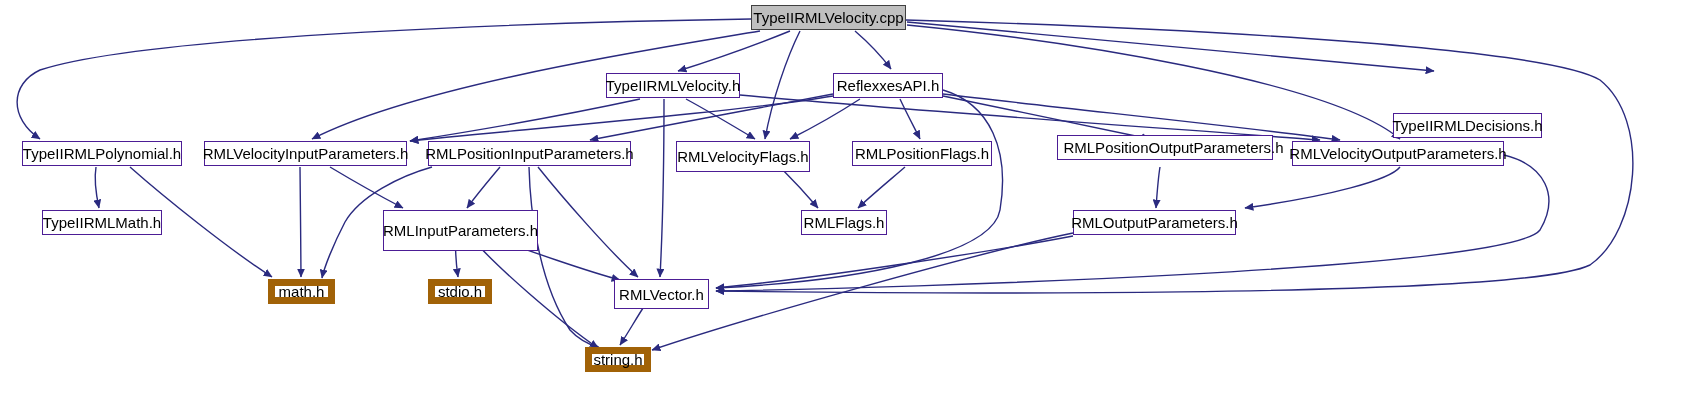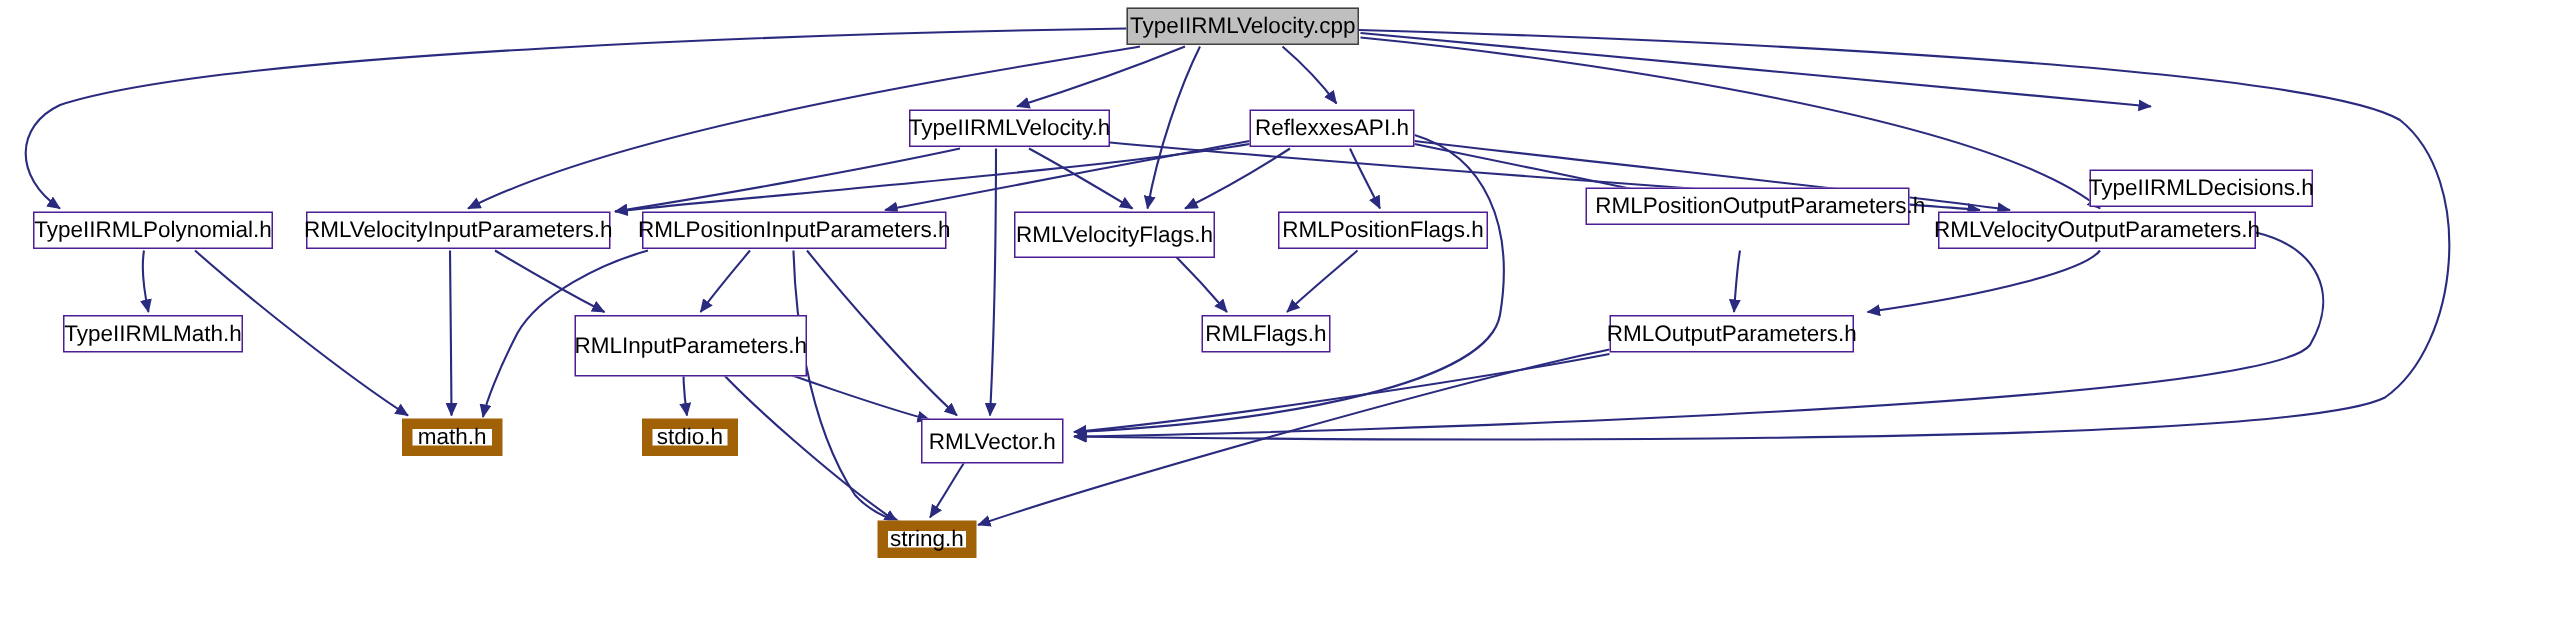--- a/index.html
+++ b/index.html
@@ -143,21 +143,21 @@
   </div>
 
   <div class="node" style="left:676px; top:141px; width:134px; height:31px;">
     <span class="node-label">RMLVelocityFlags.h</span>
   </div>
 
   <div class="node" style="left:852px; top:141px; width:140px; height:25px;">
     <span class="node-label">RMLPositionFlags.h</span>
   </div>
 
-  <div class="node" style="left:1057px; top:125px; width:216px; height:25px;padding-left:17px;">
+  <div class="node" style="left:1057px; top:135px; width:216px; height:25px;padding-left:17px;">
     <span class="node-label">RMLPositionOutputParameters.h</span>
   </div>
 
   <div class="node" style="left:1292px; top:141px; width:212px; height:25px;">
     <span class="node-label">RMLVelocityOutputParameters.h</span>
   </div>
 
   <div class="node" style="left:42px; top:210px; width:120px; height:25px;justify-content:center;">
     <span class="node-label">TypeIIRMLMath.h</span>
   </div>

